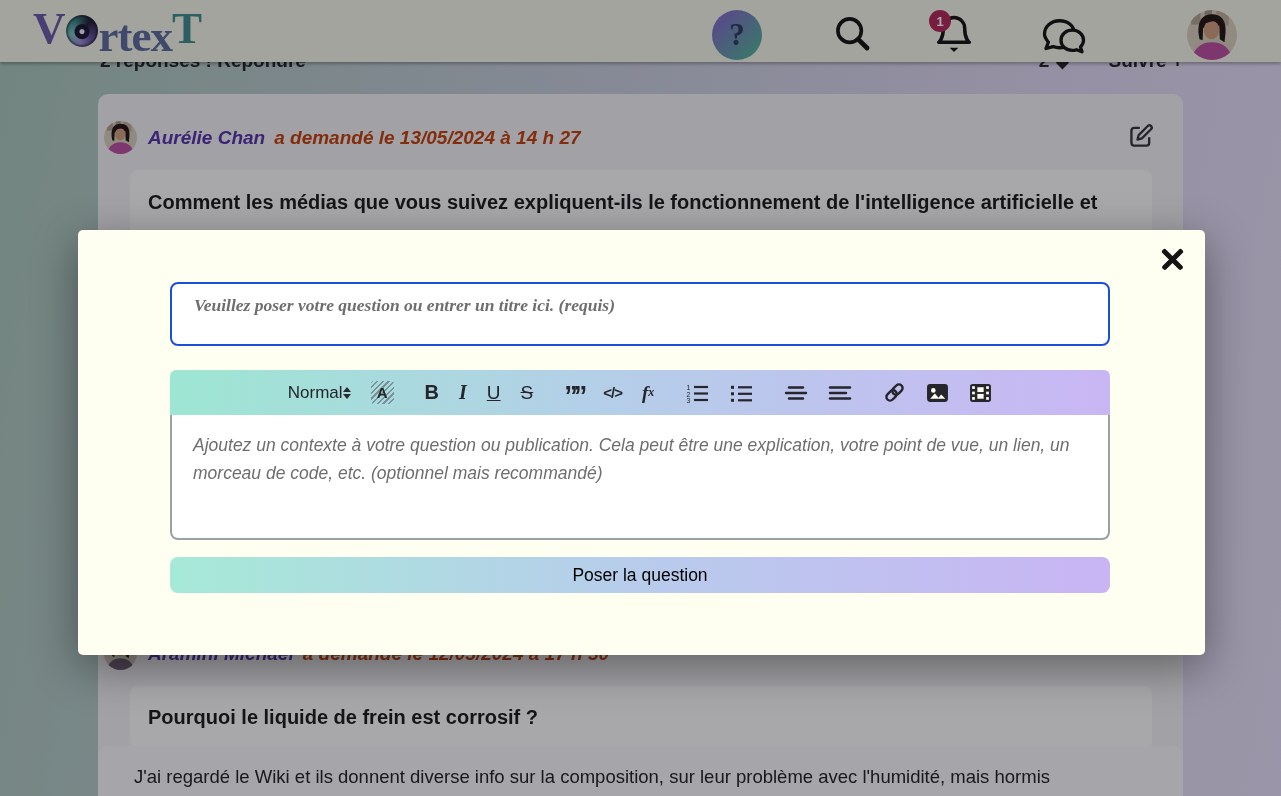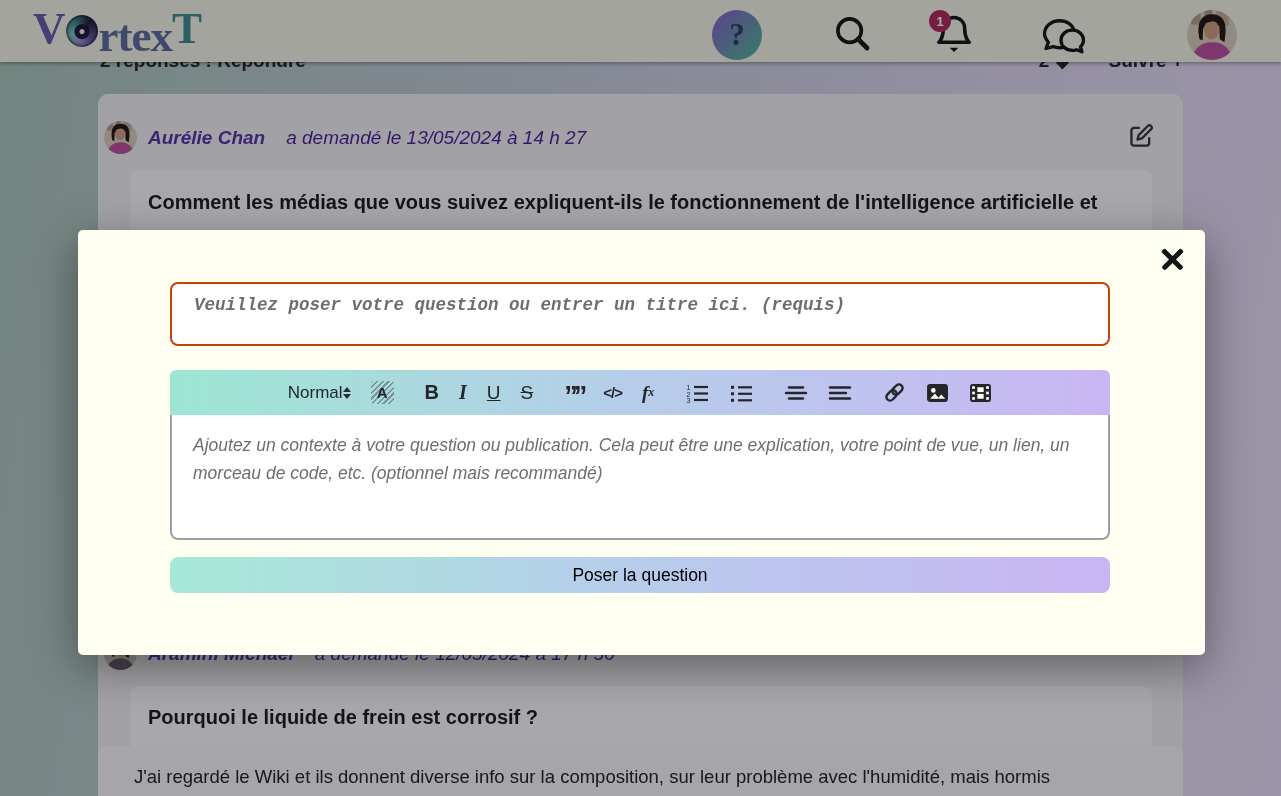--- a/index.html
+++ b/index.html
@@ -42,42 +42,42 @@
   .thread-row{position:absolute;top:50px;left:100px;right:98px;display:flex;justify-content:space-between;
     font-weight:700;font-size:19px;color:#26262a;z-index:2;}
   .thread-right{display:flex;gap:40px;align-items:center;}
   .vote{display:flex;gap:7px;align-items:center;}
   .diamond{font-size:16px;}
 
   .card{position:absolute;background:#f1f1f5;border-radius:10px;}
   .card1{left:98px;top:94px;width:1085px;height:560px;}
   .card2{left:98px;top:618px;width:1085px;height:200px;}
   .avatar-sm{position:absolute;width:33px;height:33px;border-radius:50%;overflow:hidden;}
-  .post-head{position:absolute;left:50px;display:flex;align-items:center;gap:21px;font-size:19px;font-style:italic;white-space:nowrap;}
+  .post-head{position:absolute;left:50px;display:flex;align-items:center;gap:9px;font-size:19px;font-style:italic;white-space:nowrap;}
   .author{font-weight:700;color:#5433a8;cursor:pointer;}
-  .meta{color:#4c1d95;}
+  .meta{color:#c2410c;font-weight:bold;}
   .edit-btn{right:28px;top:28px;width:28px;height:28px;}
   .q-block{position:absolute;left:32px;width:1022px;background:#fafafc;border-radius:8px;
     padding:13px 18px;font-weight:700;font-size:20px;line-height:39px;color:#1c1c1e;}
   .body-block{position:absolute;left:0;right:0;background:#f7f7fa;border-radius:10px;
     padding:20px 36px;font-size:18.5px;color:#222226;}
 
   
   .overlay{position:absolute;inset:0;background:rgba(8,8,14,.34);z-index:5;}
 
   
   .modal{position:absolute;left:78px;top:230px;width:1127px;height:425px;background:#fffff1;
     border-radius:5px;z-index:10;box-shadow:0 12px 45px rgba(0,0,0,.4);}
   .close-btn{position:absolute;right:16px;top:12px;width:34px;height:34px;background:none;border:none;cursor:pointer;}
   .xbar{position:absolute;left:4px;top:15px;width:27px;height:4.6px;background:#141414;border-radius:2px;}
   .xbar.a{transform:rotate(45deg);} .xbar.b{transform:rotate(-45deg);}
 
   .title-input{position:absolute;left:92px;top:52px;width:940px;height:64px;
-    border:2px solid #c2410c;border-radius:8px;background:#fff;resize:none;outline:none;
-    padding:11px 22px;font-family:Liberation Mono, monospace;font-size:17.5px;color:#222;}
+    border:2px solid #1d4ed8;border-radius:8px;background:#fff;resize:none;outline:none;
+    padding:11px 22px;font-family:Liberation Serif, serif;font-size:17.5px;color:#222;}
   .title-input::placeholder{color:#6e6e6e;font-style:italic;font-weight:700;opacity:1;}
 
   .toolbar{position:absolute;left:92px;top:140px;width:940px;height:45px;border-radius:6px 6px 0 0;
     background:linear-gradient(90deg,#9de6d2 0%,#b4cfe8 45%,#c9b6f4 100%);
     display:flex;align-items:center;justify-content:center;gap:27px;color:#25252b;}
   .tgroup{display:flex;align-items:center;gap:16px;}
   .tbtn{background:none;border:none;padding:0 2px;cursor:pointer;color:#25252b;
     font-family:"Liberation Sans",sans-serif;display:flex;align-items:center;justify-content:center;height:30px;}
   .style-btn{font-size:17px;}
   .tris{display:flex;flex-direction:column;gap:2px;align-items:center;}

